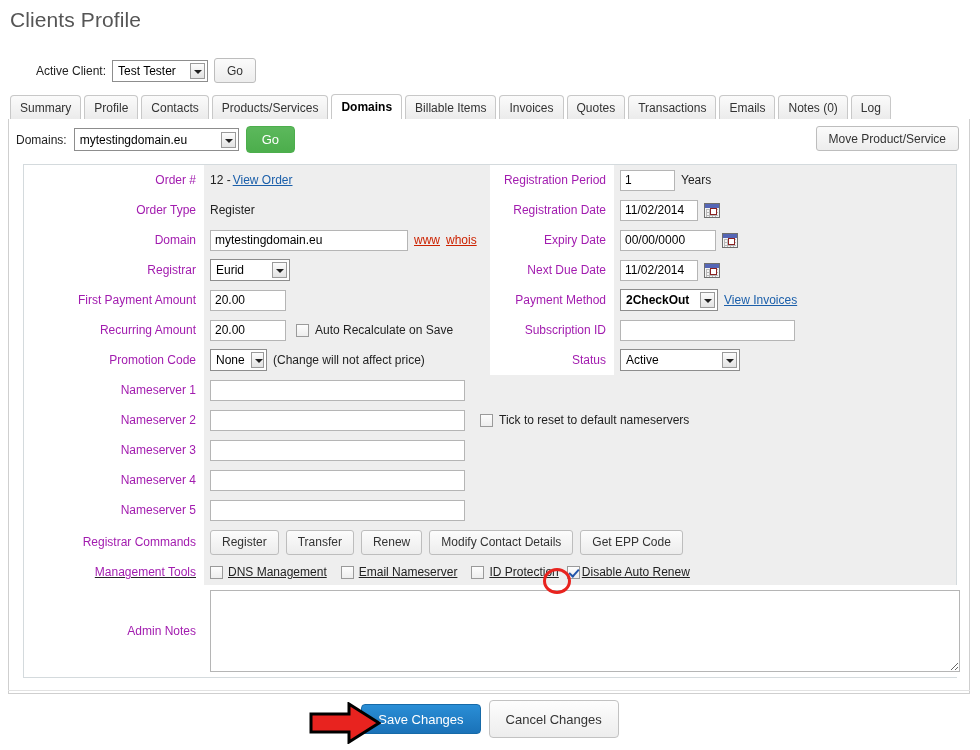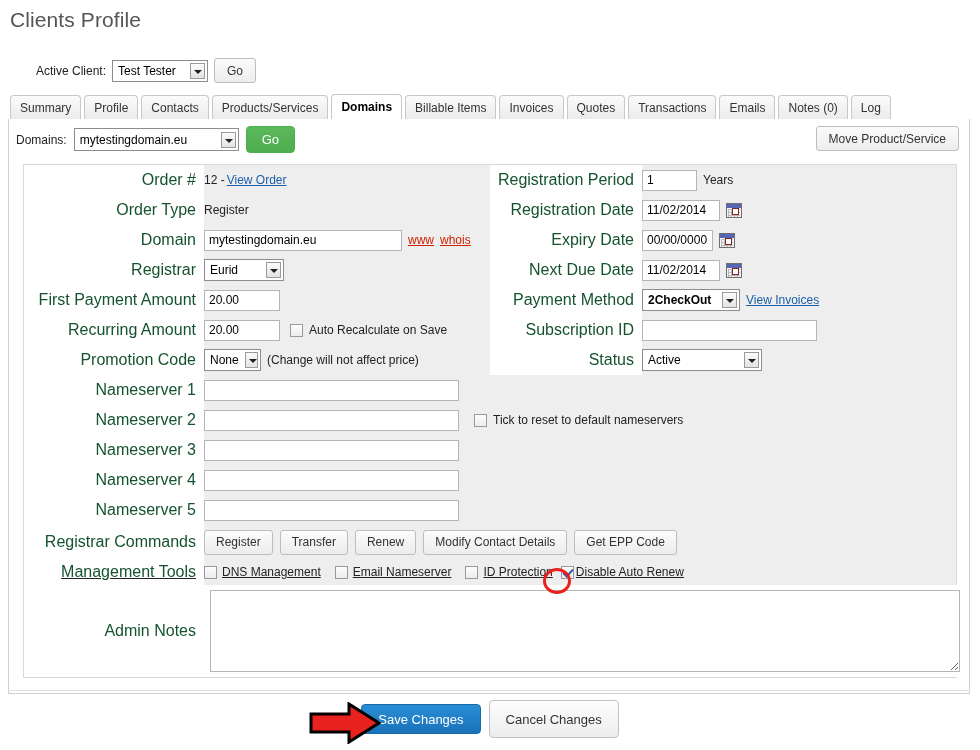--- a/index.html
+++ b/index.html
@@ -168,38 +168,38 @@
   .frow {
     display: flex;
     align-items: center;
     min-height: 30px;
   }
   .flabel {
     flex: 0 0 auto;
     width: 180px;
     text-align: right;
     padding-right: 8px;
-    font-size: 16px;
-    color: #14532d;
+    font-size: 12px;
+    color: #a21caf;
     white-space: nowrap;
   }
   .fval {
     flex: 1 1 auto;
     align-self: stretch;
     display: flex;
     align-items: center;
     gap: 6px;
     background: #eeeeee;
-    padding: 0 0;
+    padding: 0 6px;
     min-height: 30px;
     font-size: 12px;
   }
 
   .col.left .flabel { width: 180px; }
-  .col.right .flabel { width: 152px; }
+  .col.right .flabel { width: 124px; }
 
   input[type="text"] {
     font-family: "Liberation Sans", sans-serif;
     font-size: 12px;
     color: #000;
     height: 21px;
     border: 1px solid #b5b5b5;
     background: #ffffff;
     padding: 0 4px;
     outline: none;
@@ -509,21 +509,21 @@
               <input type="text" style="width: 78px;" value="11/02/2014">
               <span class="cal-icon">
                   <span class="cal-grid"></span>
                 </span>
             </div>
           </div>
 
           <div class="frow">
             <div class="flabel">Expiry Date</div>
             <div class="fval">
-              <input type="text" style="width: 71px;" value="00/00/0000">
+              <input type="text" style="width: 96px;" value="00/00/0000">
               <span class="cal-icon">
                   <span class="cal-grid"></span>
                 </span>
             </div>
           </div>
 
           <div class="frow">
             <div class="flabel">Next Due Date</div>
             <div class="fval">
               <input type="text" style="width: 78px;" value="11/02/2014">

